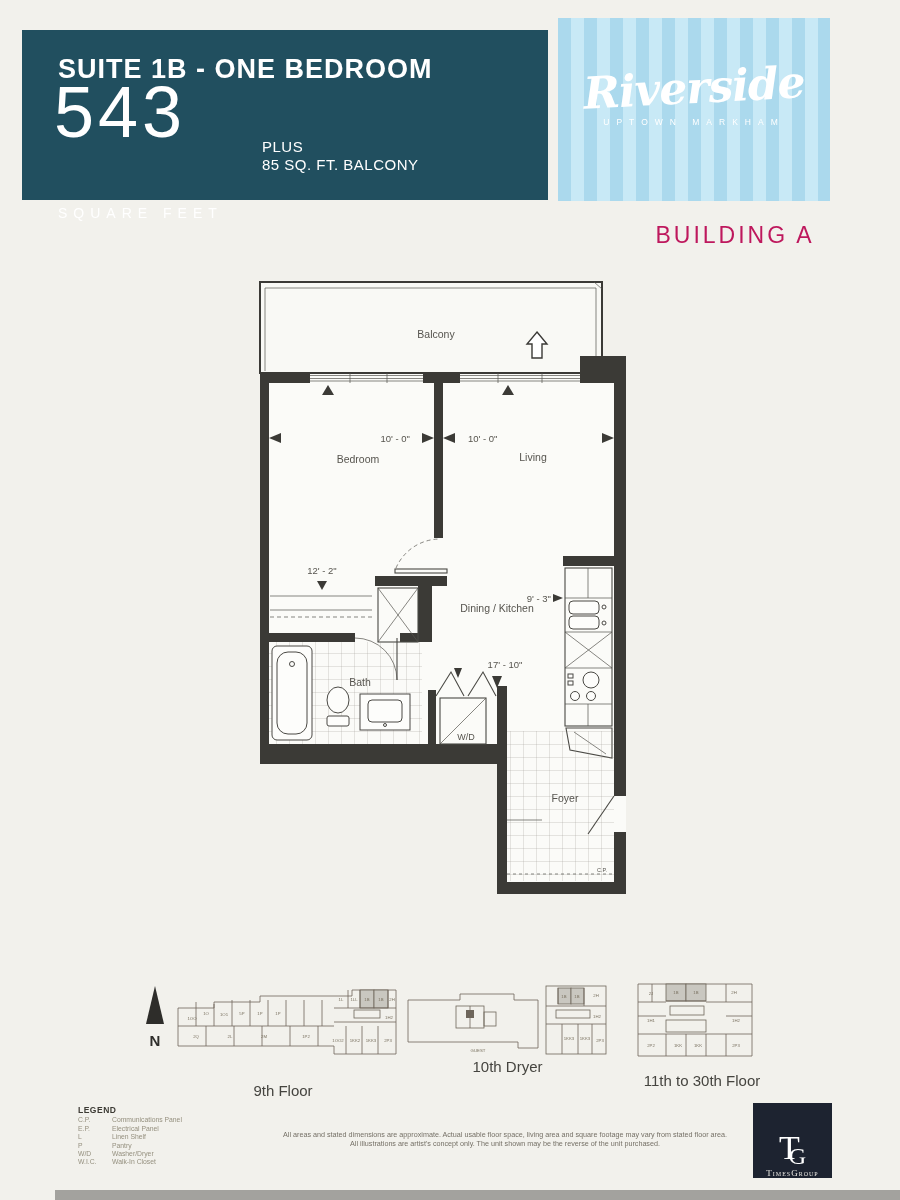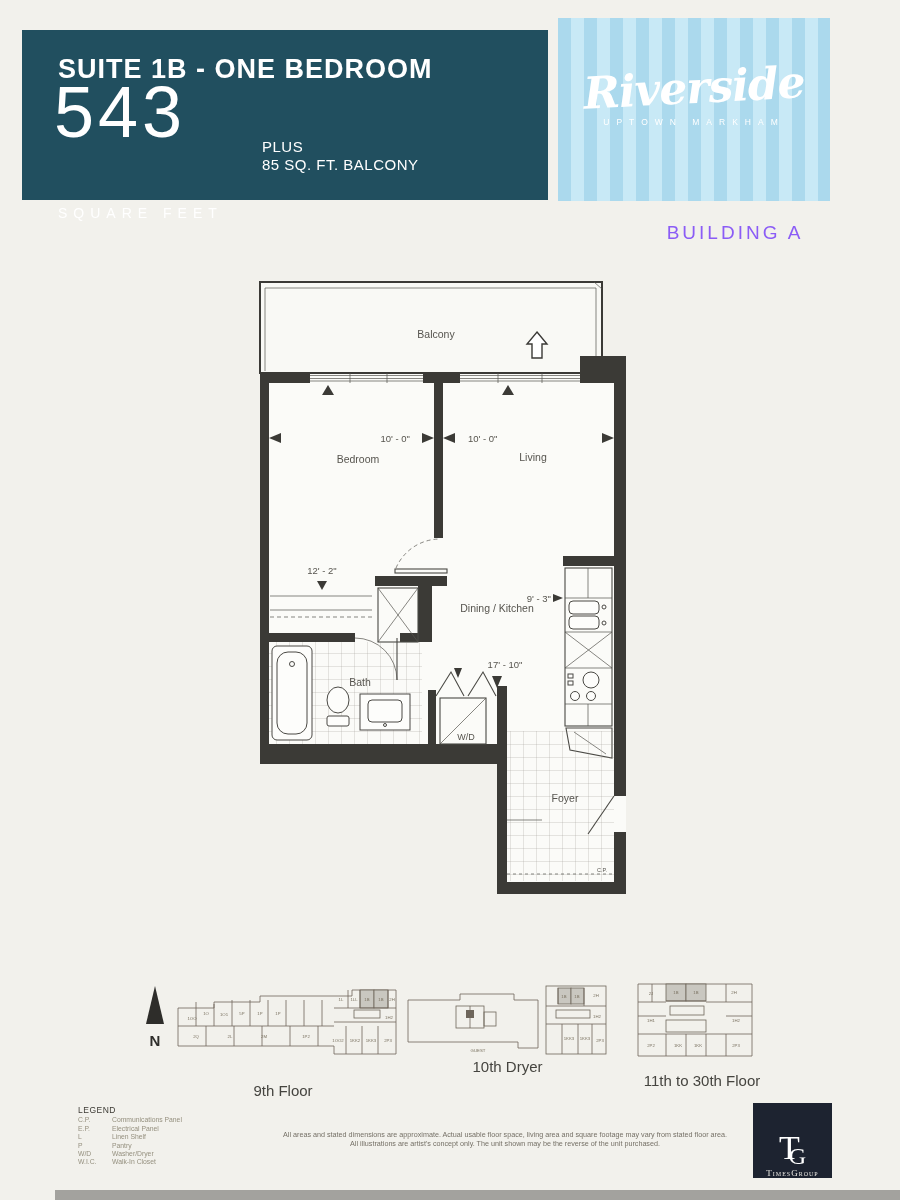--- a/index.html
+++ b/index.html
@@ -13,40 +13,40 @@
   .big-num{position:absolute;left:32px;top:46px;font-size:72px;font-weight:100;letter-spacing:4px;line-height:1;}
   .plus-line1{position:absolute;left:240px;top:108px;font-size:15px;letter-spacing:.5px;}
   .plus-line2{position:absolute;left:240px;top:126px;font-size:15px;letter-spacing:.5px;}
   .sqft-label{position:absolute;left:36px;top:156px;font-size:14px;letter-spacing:6px;margin-top:19px;}
   .stripe-panel{position:absolute;left:558px;top:18px;width:272px;height:183px;
     background:repeating-linear-gradient(90deg,#abd9ed 0 13px,#c8e9f6 13px 26px);}
   .brand-script{margin-top:44px;text-align:center;font-family:"DejaVu Serif",serif;font-style:italic;font-weight:bold;
     font-size:44px;color:#ffffff;letter-spacing:-1px;transform:rotate(-3deg);}
   .brand-sub{text-align:center;color:#ffffff;font-size:8.5px;letter-spacing:7px;margin-top:4px;}
   .building-label{position:absolute;left:610px;top:222px;width:250px;text-align:center;
-    font-size:19px;letter-spacing:3px;color:#8b5cf6;}
+    font-size:23px;letter-spacing:3px;color:#be185d;}
   
   svg text{font-family:"Liberation Sans",sans-serif;}
   .rlabel{font-size:10.5px;fill:#56544e;}
   .dim{font-size:9.5px;fill:#56544e;}
   .tinytxt{font-size:5.5px;fill:#56544e;}
   .wdlabel{font-size:9px;fill:#56544e;}
   .wall{fill:#3b3a36;}
   .thin{stroke:#4a4944;stroke-width:1.1;fill:none;}
   .hair{stroke:#55534d;stroke-width:.7;fill:none;}
   .fix{stroke:#4a4944;stroke-width:1;fill:#fdfdfb;}
   .arrowhead{fill:#3b3a36;}
   
   .kp{stroke:#6e665b;stroke-width:.8;fill:none;}
   .kpf{fill:#c9c7c0;stroke:#6e665b;stroke-width:.8;}
   .kplabel{font-size:4.3px;fill:#79705f;}
   .kpcaption{position:absolute;text-align:center;font-size:15px;color:#45443f;}
   
   .legend{position:absolute;left:78px;top:1106px;color:#95907f;font-size:6.8px;line-height:8.4px;}
-  .legend .title{font-size:8.5px;font-weight:400;color:#3c3a34;margin-bottom:2px;letter-spacing:.5px;}
+  .legend .title{font-size:8.5px;font-weight:700;color:#3c3a34;margin-bottom:2px;letter-spacing:.5px;}
   .legend-row{display:flex;}
   .legend-abbr{width:34px;}
   
   .disclaimer{position:absolute;left:250px;top:1131px;width:510px;text-align:center;
     font-size:7.2px;line-height:8.6px;color:#757066;}
   
   .tg-logo{position:absolute;left:753px;top:1103px;width:79px;height:75px;background:#1d2330;
     display:flex;flex-direction:column;align-items:center;justify-content:flex-end;color:#fff;}
   .tg-mono{font-family:"Liberation Serif",serif;line-height:1;height:34px;}
   .tg-t{font-size:34px;}

